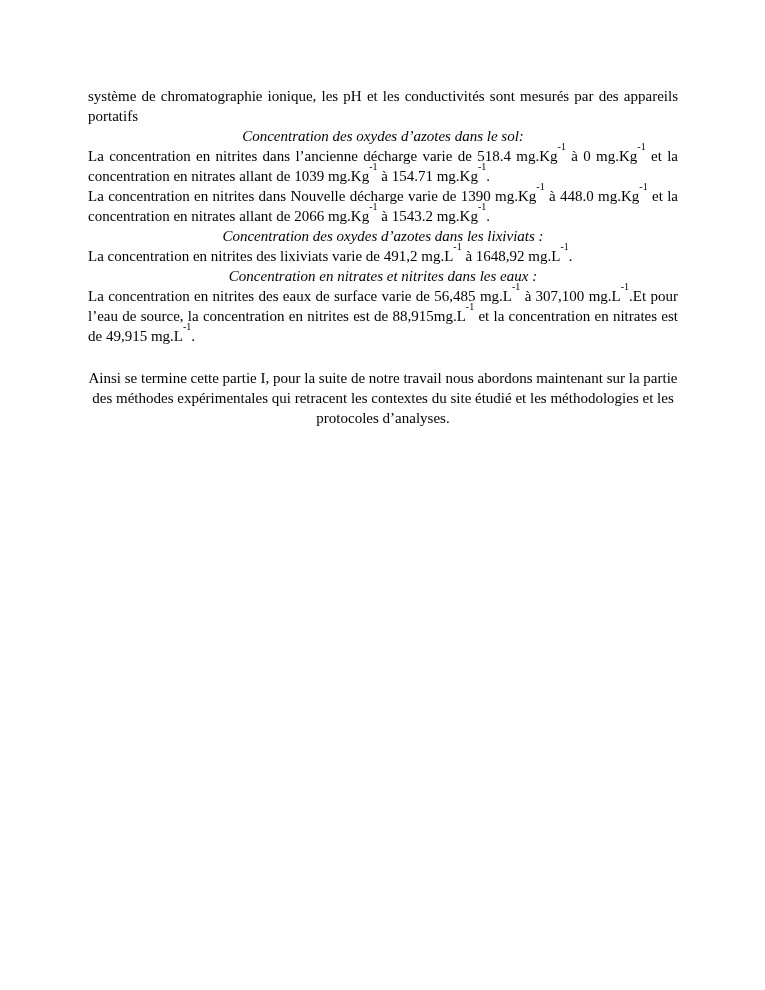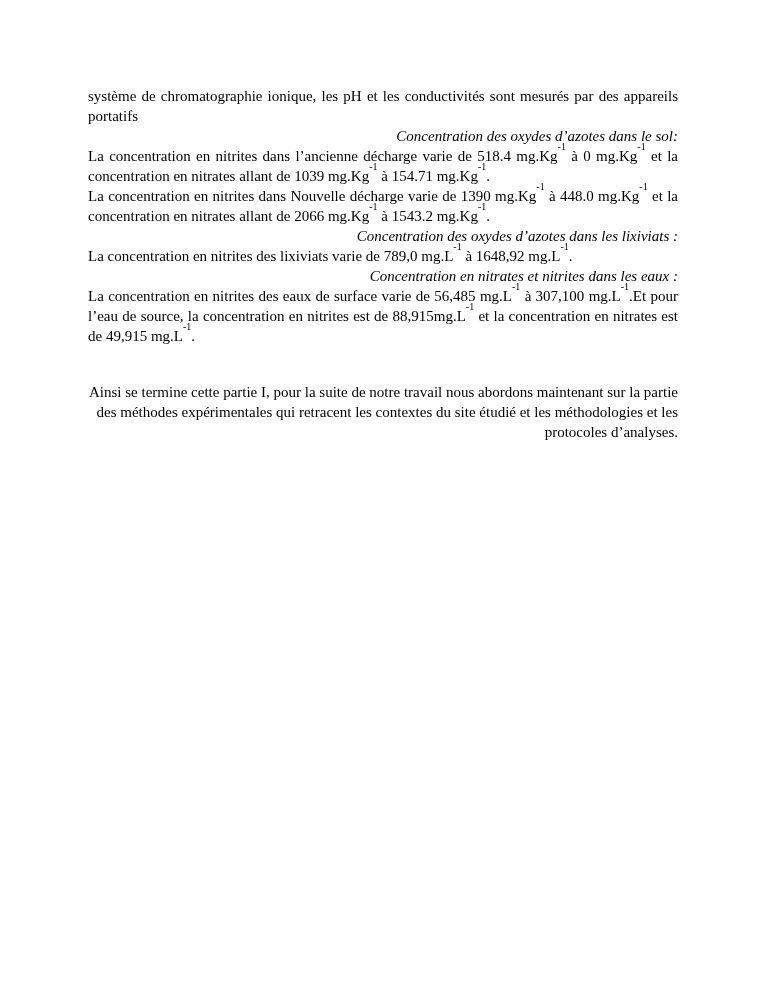--- a/index.html
+++ b/index.html
@@ -20,24 +20,24 @@
     position: absolute;
     left: 88px;
     top: 86px;
     width: 590px;
     font-size: 15px;
     line-height: 20px;
   }
   p.para {
     margin: 0;
     padding: 0;
-    text-align: right;
+    text-align: center;
   }
   p.para.justify { text-align: justify; }
-  p.para.gap { margin-top: 36px; }
+  p.para.gap { margin-top: 22px; }
   .run-italic { font-style: italic; }
   sup.sup {
     font-size: 10px;
     line-height: 0;
     position: relative;
     top: -5px;
   }
   .page-footer {
     position: absolute;
     left: 0;
@@ -52,21 +52,21 @@
 </head>
 <body>
 
 <main class="page">
   <section class="page-text">
       <p class="para justify"><span>système de chromatographie ionique, les pH et les conductivités sont mesurés par des appareils portatifs</span></p>
       <p class="para"><span class="run-italic">Concentration des oxydes d’azotes dans le sol</span><span class="run-italic">:</span></p>
       <p class="para justify"><span>La concentration en nitrites dans l’ancienne décharge varie de 518.4 mg.Kg</span><sup class="sup">-1</sup><span> à 0 mg.Kg</span><sup class="sup">-1</sup><span> et la concentration en nitrates allant de 1039 mg.Kg</span><sup class="sup">-1</sup><span> à 154.71 mg.Kg</span><sup class="sup">-1</sup><span>.</span></p>
       <p class="para justify"><span>La concentration en nitrites dans Nouvelle décharge  varie de 1390 mg.Kg</span><sup class="sup">-1</sup><span> à 448.0 mg.Kg</span><sup class="sup">-1</sup><span> et la concentration en nitrates allant de 2066 mg.Kg</span><sup class="sup">-1</sup><span> à 1543.2 mg.Kg</span><sup class="sup">-1</sup><span>.</span></p>
       <p class="para"><span class="run-italic">Concentration des oxydes d’azotes dans les lixiviats :</span></p>
-      <p class="para justify"><span>La concentration en nitrites des lixiviats varie de 789,0 mg.L</span><sup class="sup">-1</sup><span> à 1648,92 mg.L</span><sup class="sup">-1</sup><span>.</span></p>
+      <p class="para justify"><span>La concentration en nitrites des lixiviats varie de 491,2 mg.L</span><sup class="sup">-1</sup><span> à 1648,92 mg.L</span><sup class="sup">-1</sup><span>.</span></p>
       <p class="para"><span class="run-italic">Concentration en nitrates et nitrites dans les eaux :</span></p>
       <p class="para justify"><span>La concentration en nitrites des eaux de surface varie de 56,485 mg.L</span><sup class="sup">-1</sup><span> à 307,100 mg.L</span><sup class="sup">-1</sup><span>.Et pour l’eau de source, la concentration en nitrites est de 88,915mg.L</span><sup class="sup">-1</sup><span> et la concentration en nitrates est de 49,915 mg.L</span><sup class="sup">-1</sup><span>.</span></p>
       <p class="para gap"><span>Ainsi se termine cette partie I, pour la suite de notre travail nous abordons maintenant sur la partie des méthodes expérimentales qui retracent les contextes du site étudié et les méthodologies et les protocoles d’analyses.</span></p>
     </section>
   <footer class="page-footer">
     <span>23</span>
   </footer>
 </main>
 
 </body></html>

